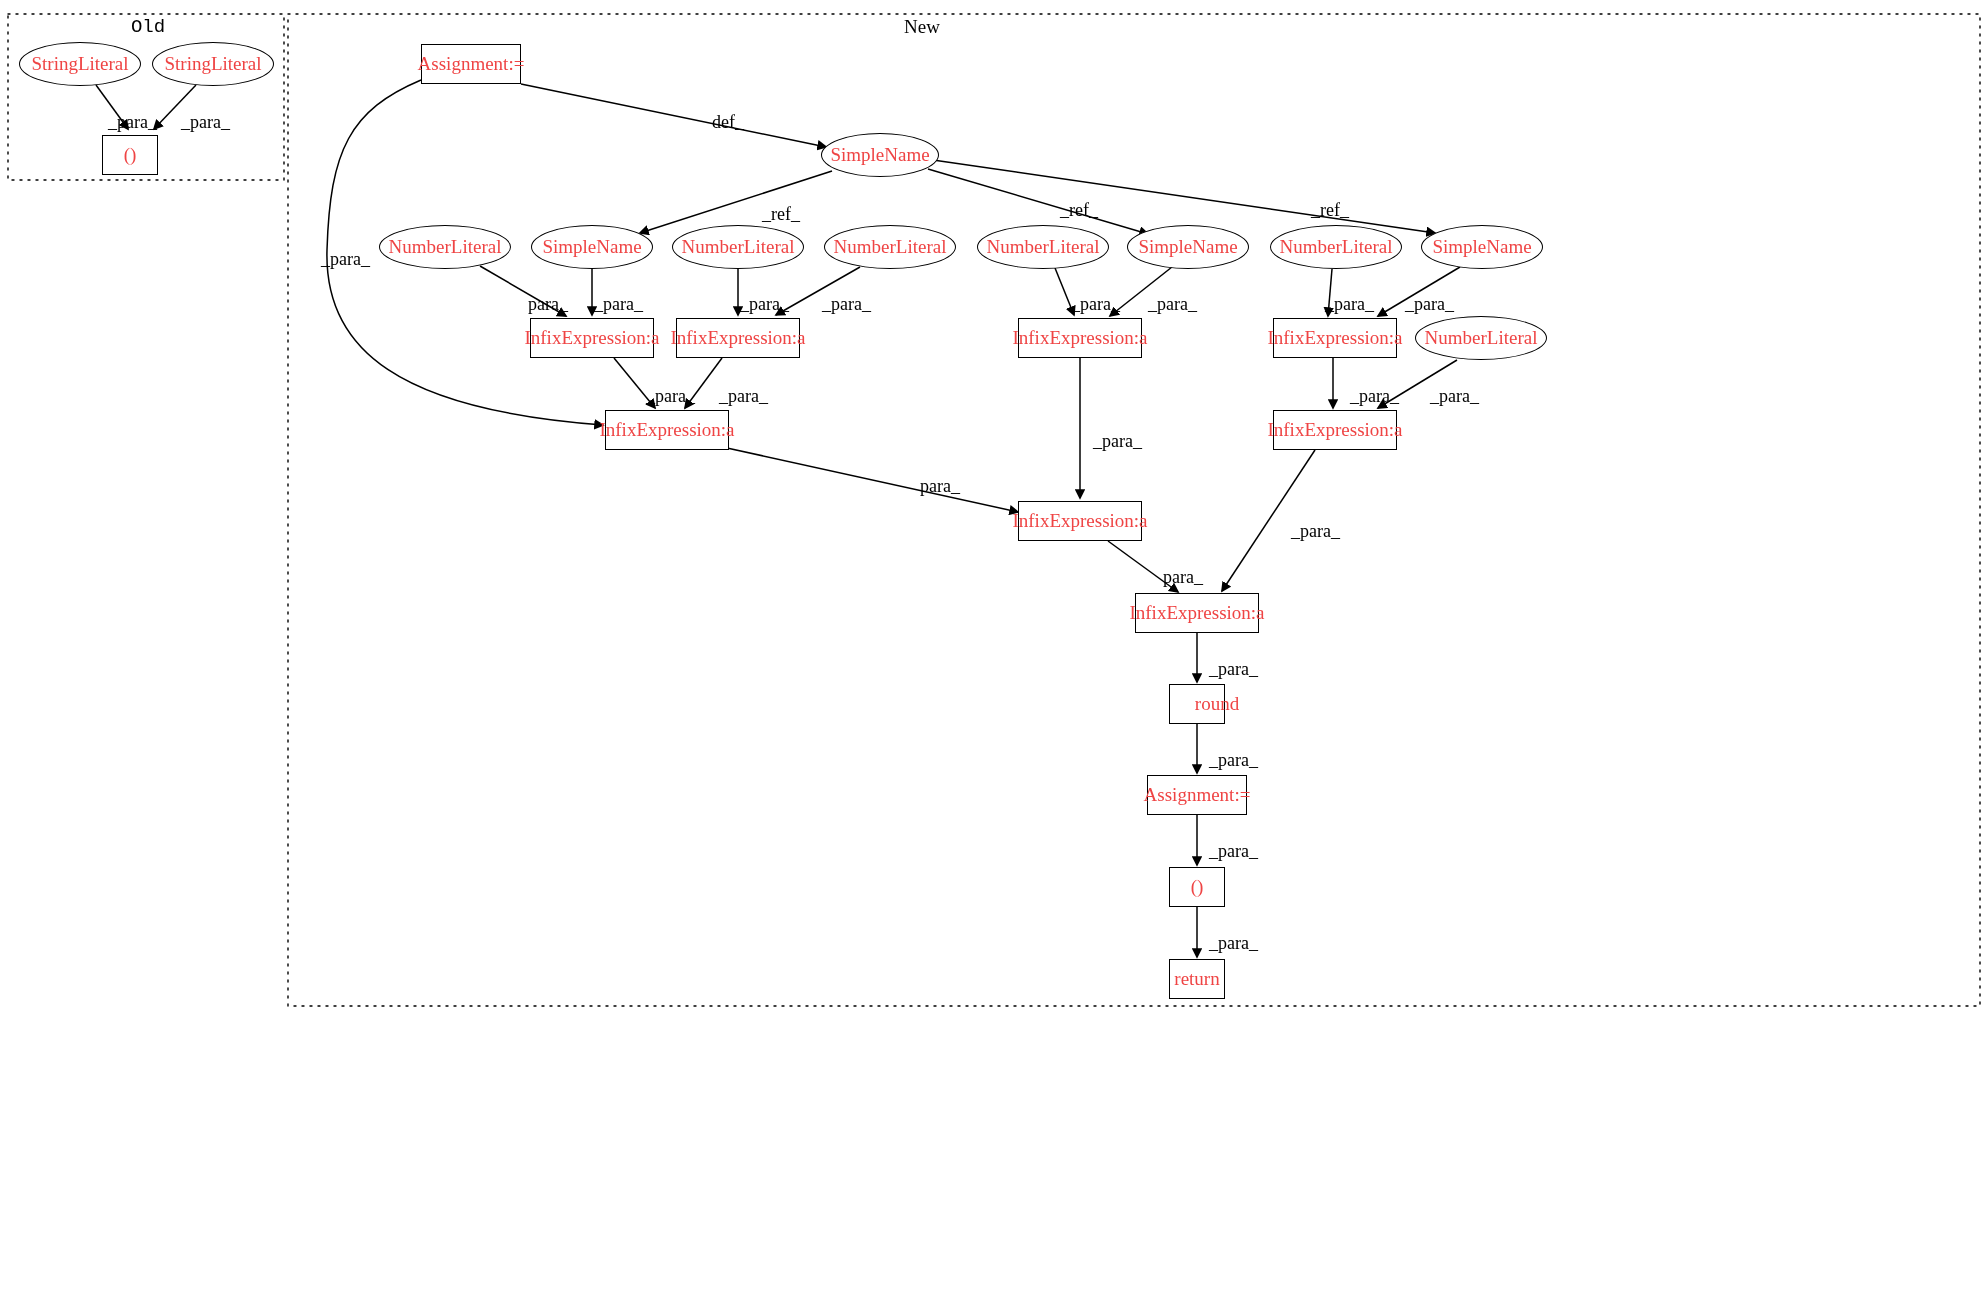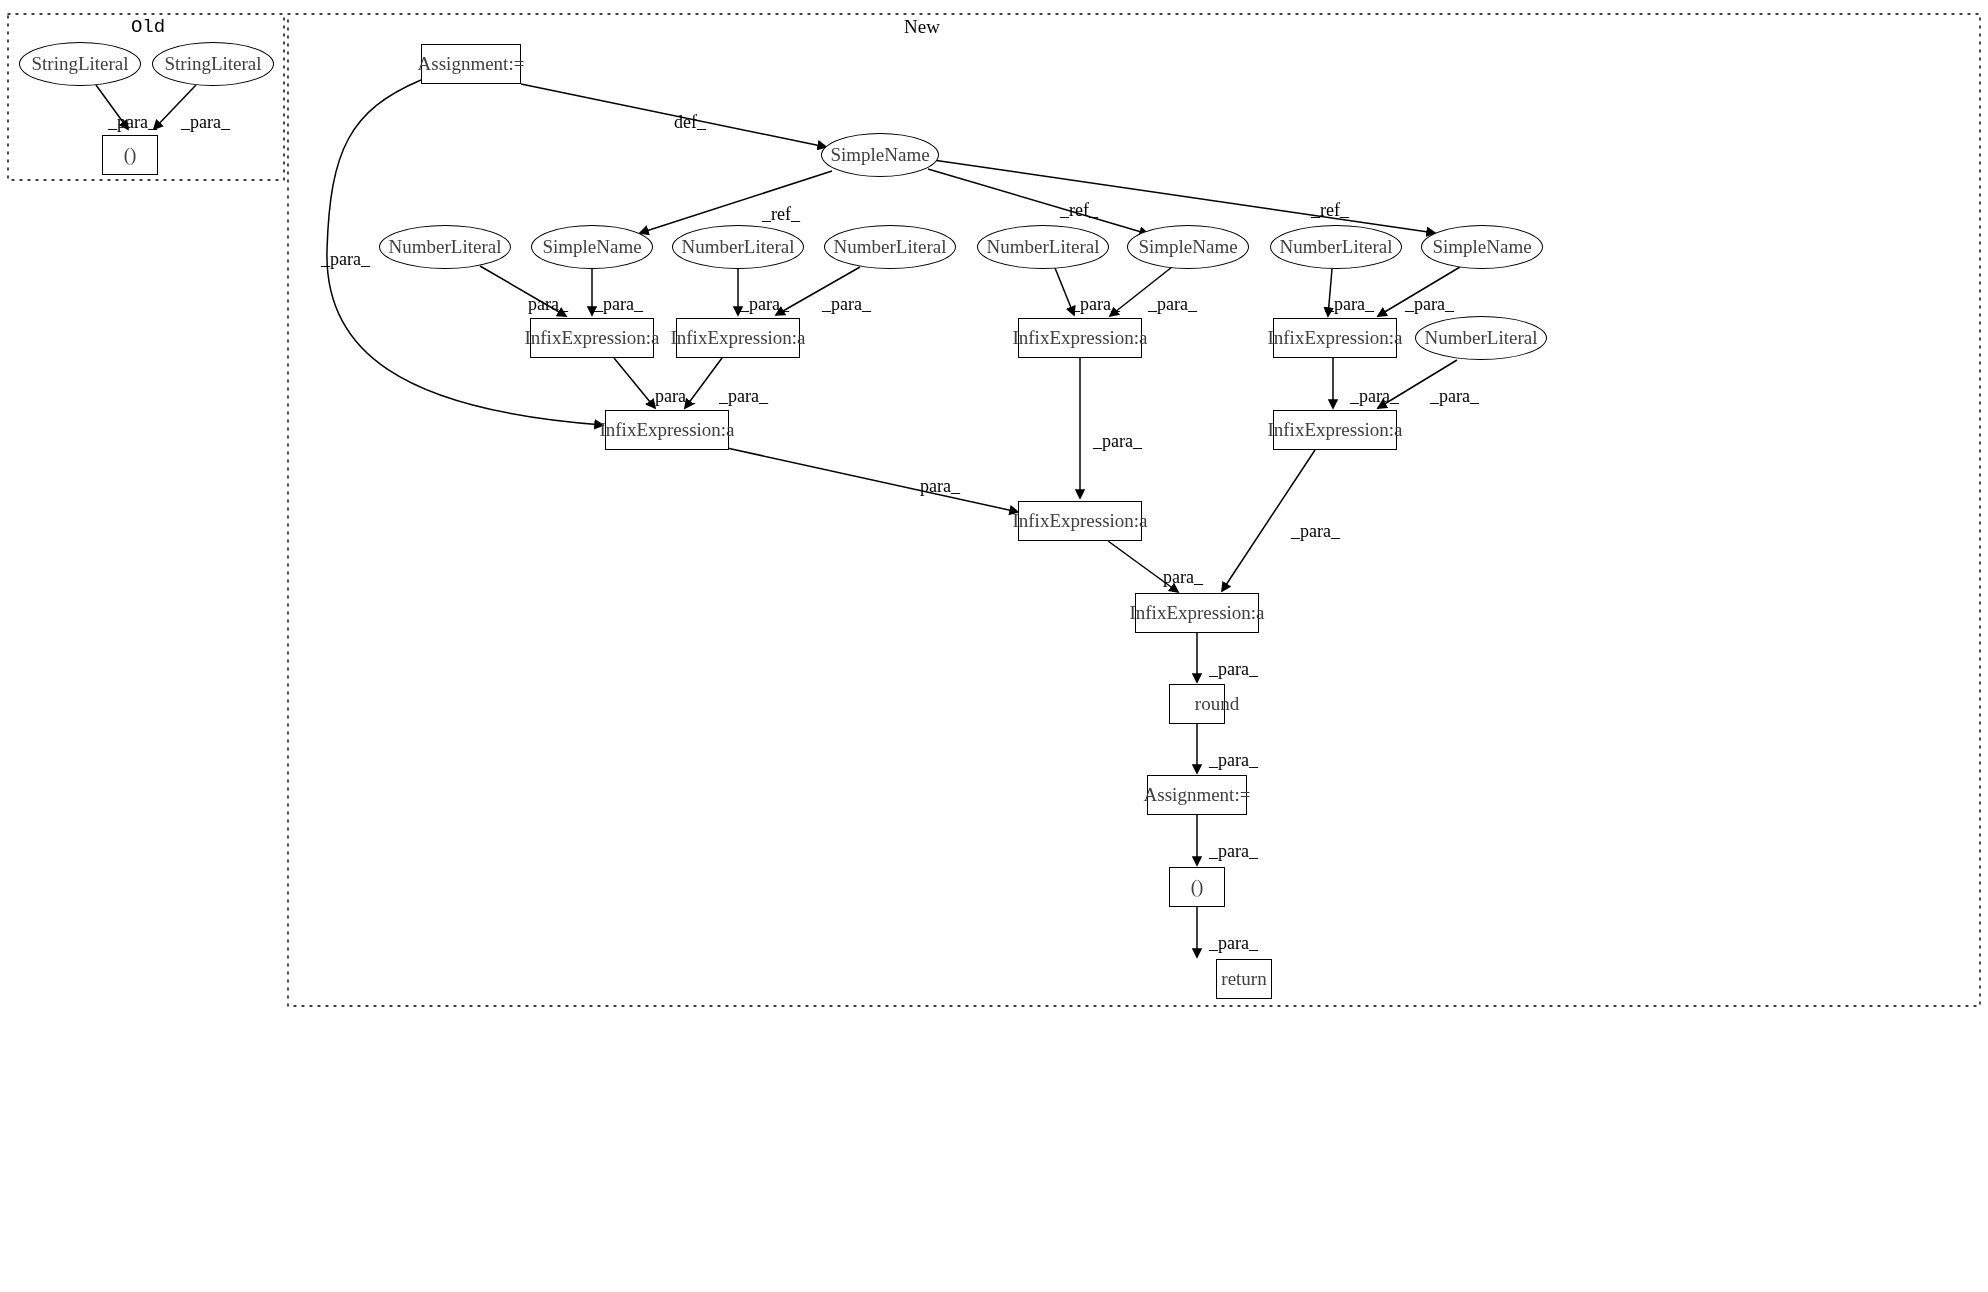--- a/index.html
+++ b/index.html
@@ -6,21 +6,21 @@
   body{font-family:"Liberation Serif", serif;}
   #stage{position:relative;width:1988px;height:1292px;background:#fff;overflow:hidden;}
   svg#canvas{position:absolute;left:0;top:0;width:1988px;height:1292px;}
   .cluster-label{
     position:absolute;font-size:19px;color:#000;white-space:nowrap;
     transform:translate(-50%,0);font-family:"Liberation Serif", serif;
   }
   .node{
     position:absolute;transform:translate(-50%,-50%);
     display:flex;align-items:center;justify-content:center;
-    font-size:19px;color:#404040;background:#fff;
+    font-size:19px;color:#ef4444;background:#fff;
     font-family:"Liberation Serif", serif;white-space:nowrap;
     box-sizing:border-box;
   }
   .node.box{border:1.4px solid #000;}
   .node.ellipse{border:1.4px solid #000;border-radius:50%;}
   .edge-label{
     position:absolute;font-size:18px;color:#000;white-space:nowrap;
     font-family:"Liberation Serif", serif;
   }
 </style>
@@ -66,21 +66,21 @@
         <path d="M 1197 724 L 1197 773" fill="none" stroke="#000000" stroke-width="1.5" marker-end="url(#arrow)"></path>
         <path d="M 1197 815 L 1197 865" fill="none" stroke="#000000" stroke-width="1.5" marker-end="url(#arrow)"></path>
         <path d="M 1197 907 L 1197 957" fill="none" stroke="#000000" stroke-width="1.5" marker-end="url(#arrow)"></path>
       </g>
   </svg>
   <div id="labels-layer">
       <div class="cluster-label" style="left: 148px; top: 16px; font-family: Liberation Mono, monospace;">Old</div>
       <div class="cluster-label" style="left: 922px; top: 16px;">New</div>
       <div class="edge-label" style="left: 108px; top: 112px;">_para_</div>
       <div class="edge-label" style="left: 181px; top: 112px;">_para_</div>
-      <div class="edge-label" style="left: 674px; top: 112px;">def_</div>
+      <div class="edge-label" style="left: 712px; top: 112px;">def_</div>
       <div class="edge-label" style="left: 321px; top: 249px;">_para_</div>
       <div class="edge-label" style="left: 762px; top: 204px;">_ref_</div>
       <div class="edge-label" style="left: 1060px; top: 200px;">_ref_</div>
       <div class="edge-label" style="left: 1311px; top: 200px;">_ref_</div>
       <div class="edge-label" style="left: 528px; top: 294px;">para_</div>
       <div class="edge-label" style="left: 594px; top: 294px;">_para_</div>
       <div class="edge-label" style="left: 740px; top: 294px;">_para_</div>
       <div class="edge-label" style="left: 822px; top: 294px;">_para_</div>
       <div class="edge-label" style="left: 1071px; top: 294px;">_para_</div>
       <div class="edge-label" style="left: 1148px; top: 294px;">_para_</div>
@@ -116,15 +116,15 @@
       <div class="node box" style="left: 1080px; top: 338px; width: 124px; height: 40px;">InfixExpression:a</div>
       <div class="node box" style="left: 1335px; top: 338px; width: 124px; height: 40px;">InfixExpression:a</div>
       <div class="node ellipse" style="left: 1481px; top: 338px; width: 132px; height: 44px;">NumberLiteral</div>
       <div class="node box" style="left: 667px; top: 430px; width: 124px; height: 40px;">InfixExpression:a</div>
       <div class="node box" style="left: 1335px; top: 430px; width: 124px; height: 40px;">InfixExpression:a</div>
       <div class="node box" style="left: 1080px; top: 521px; width: 124px; height: 40px;">InfixExpression:a</div>
       <div class="node box" style="left: 1197px; top: 613px; width: 124px; height: 40px;">InfixExpression:a</div>
       <div class="node box" style="left: 1197px; top: 704px; width: 56px; height: 40px; padding-left: 40px;">round</div>
       <div class="node box" style="left: 1197px; top: 795px; width: 100px; height: 40px;">Assignment:=</div>
       <div class="node box" style="left: 1197px; top: 887px; width: 56px; height: 40px;">()</div>
-      <div class="node box" style="left: 1244px; top: 979px; width: 56px; height: 40px;">return</div>
+      <div class="node box" style="left: 1197px; top: 979px; width: 56px; height: 40px;">return</div>
     </div>
 </div>
 
 </body></html>

